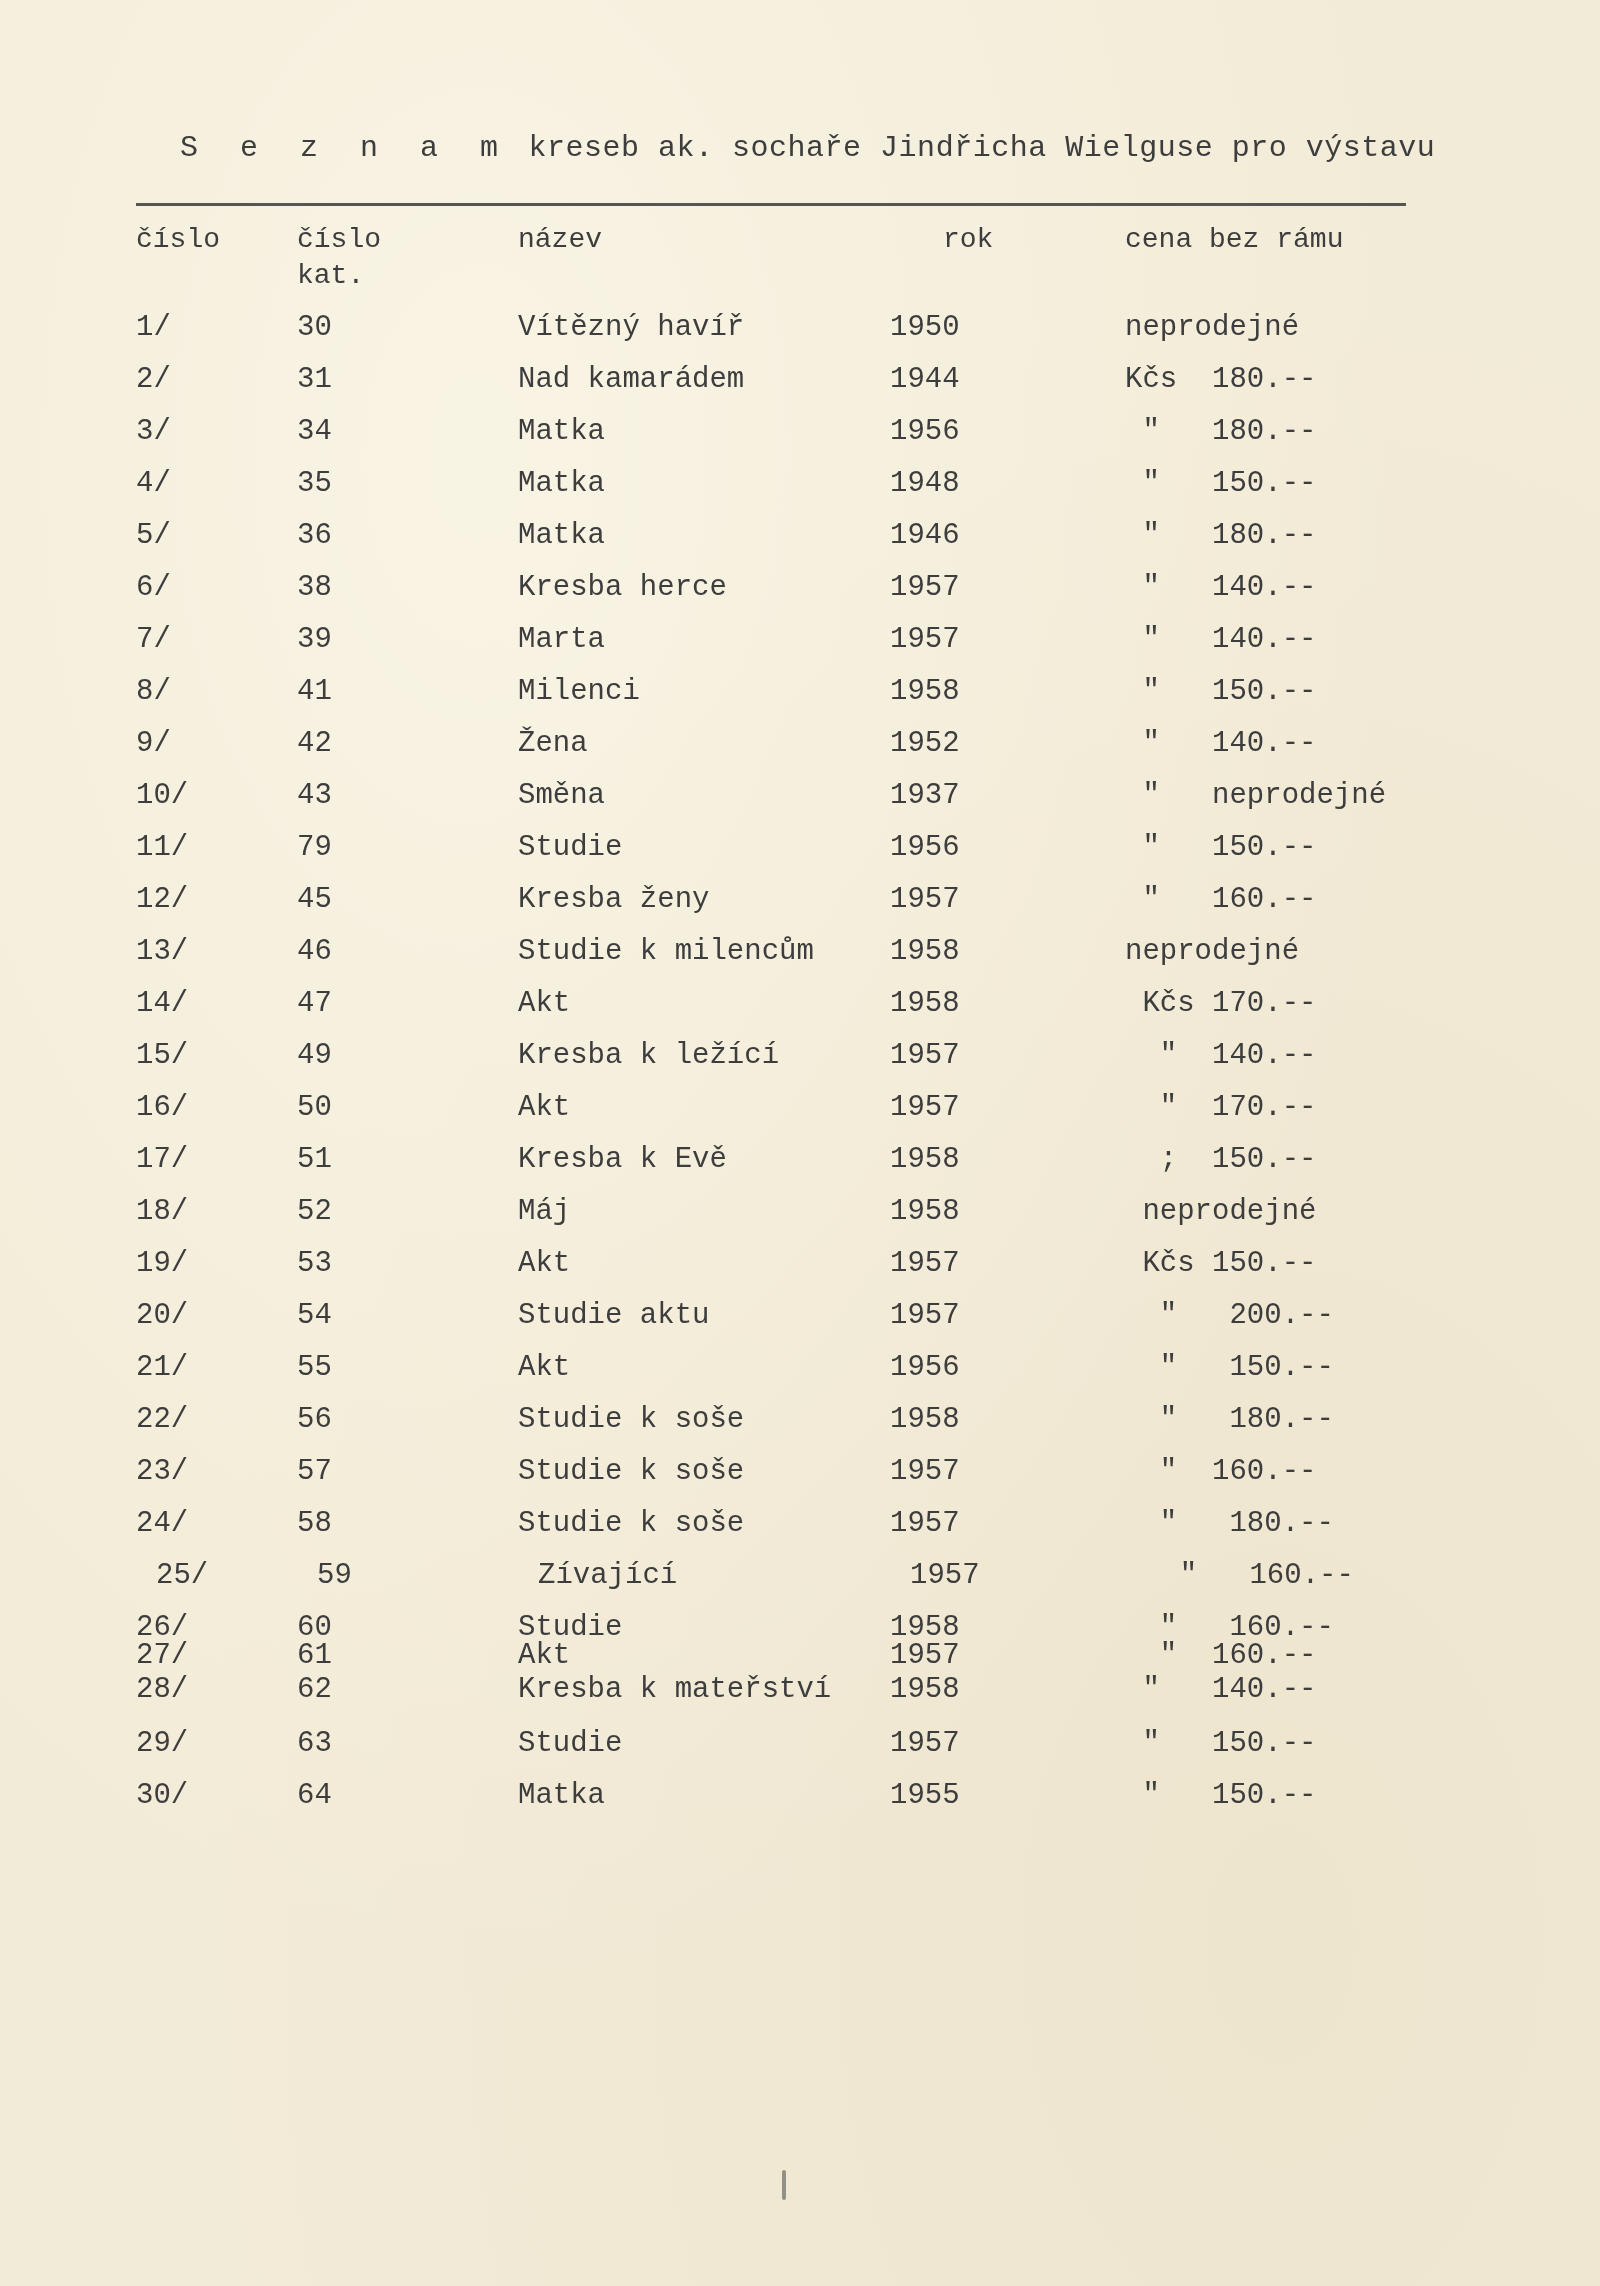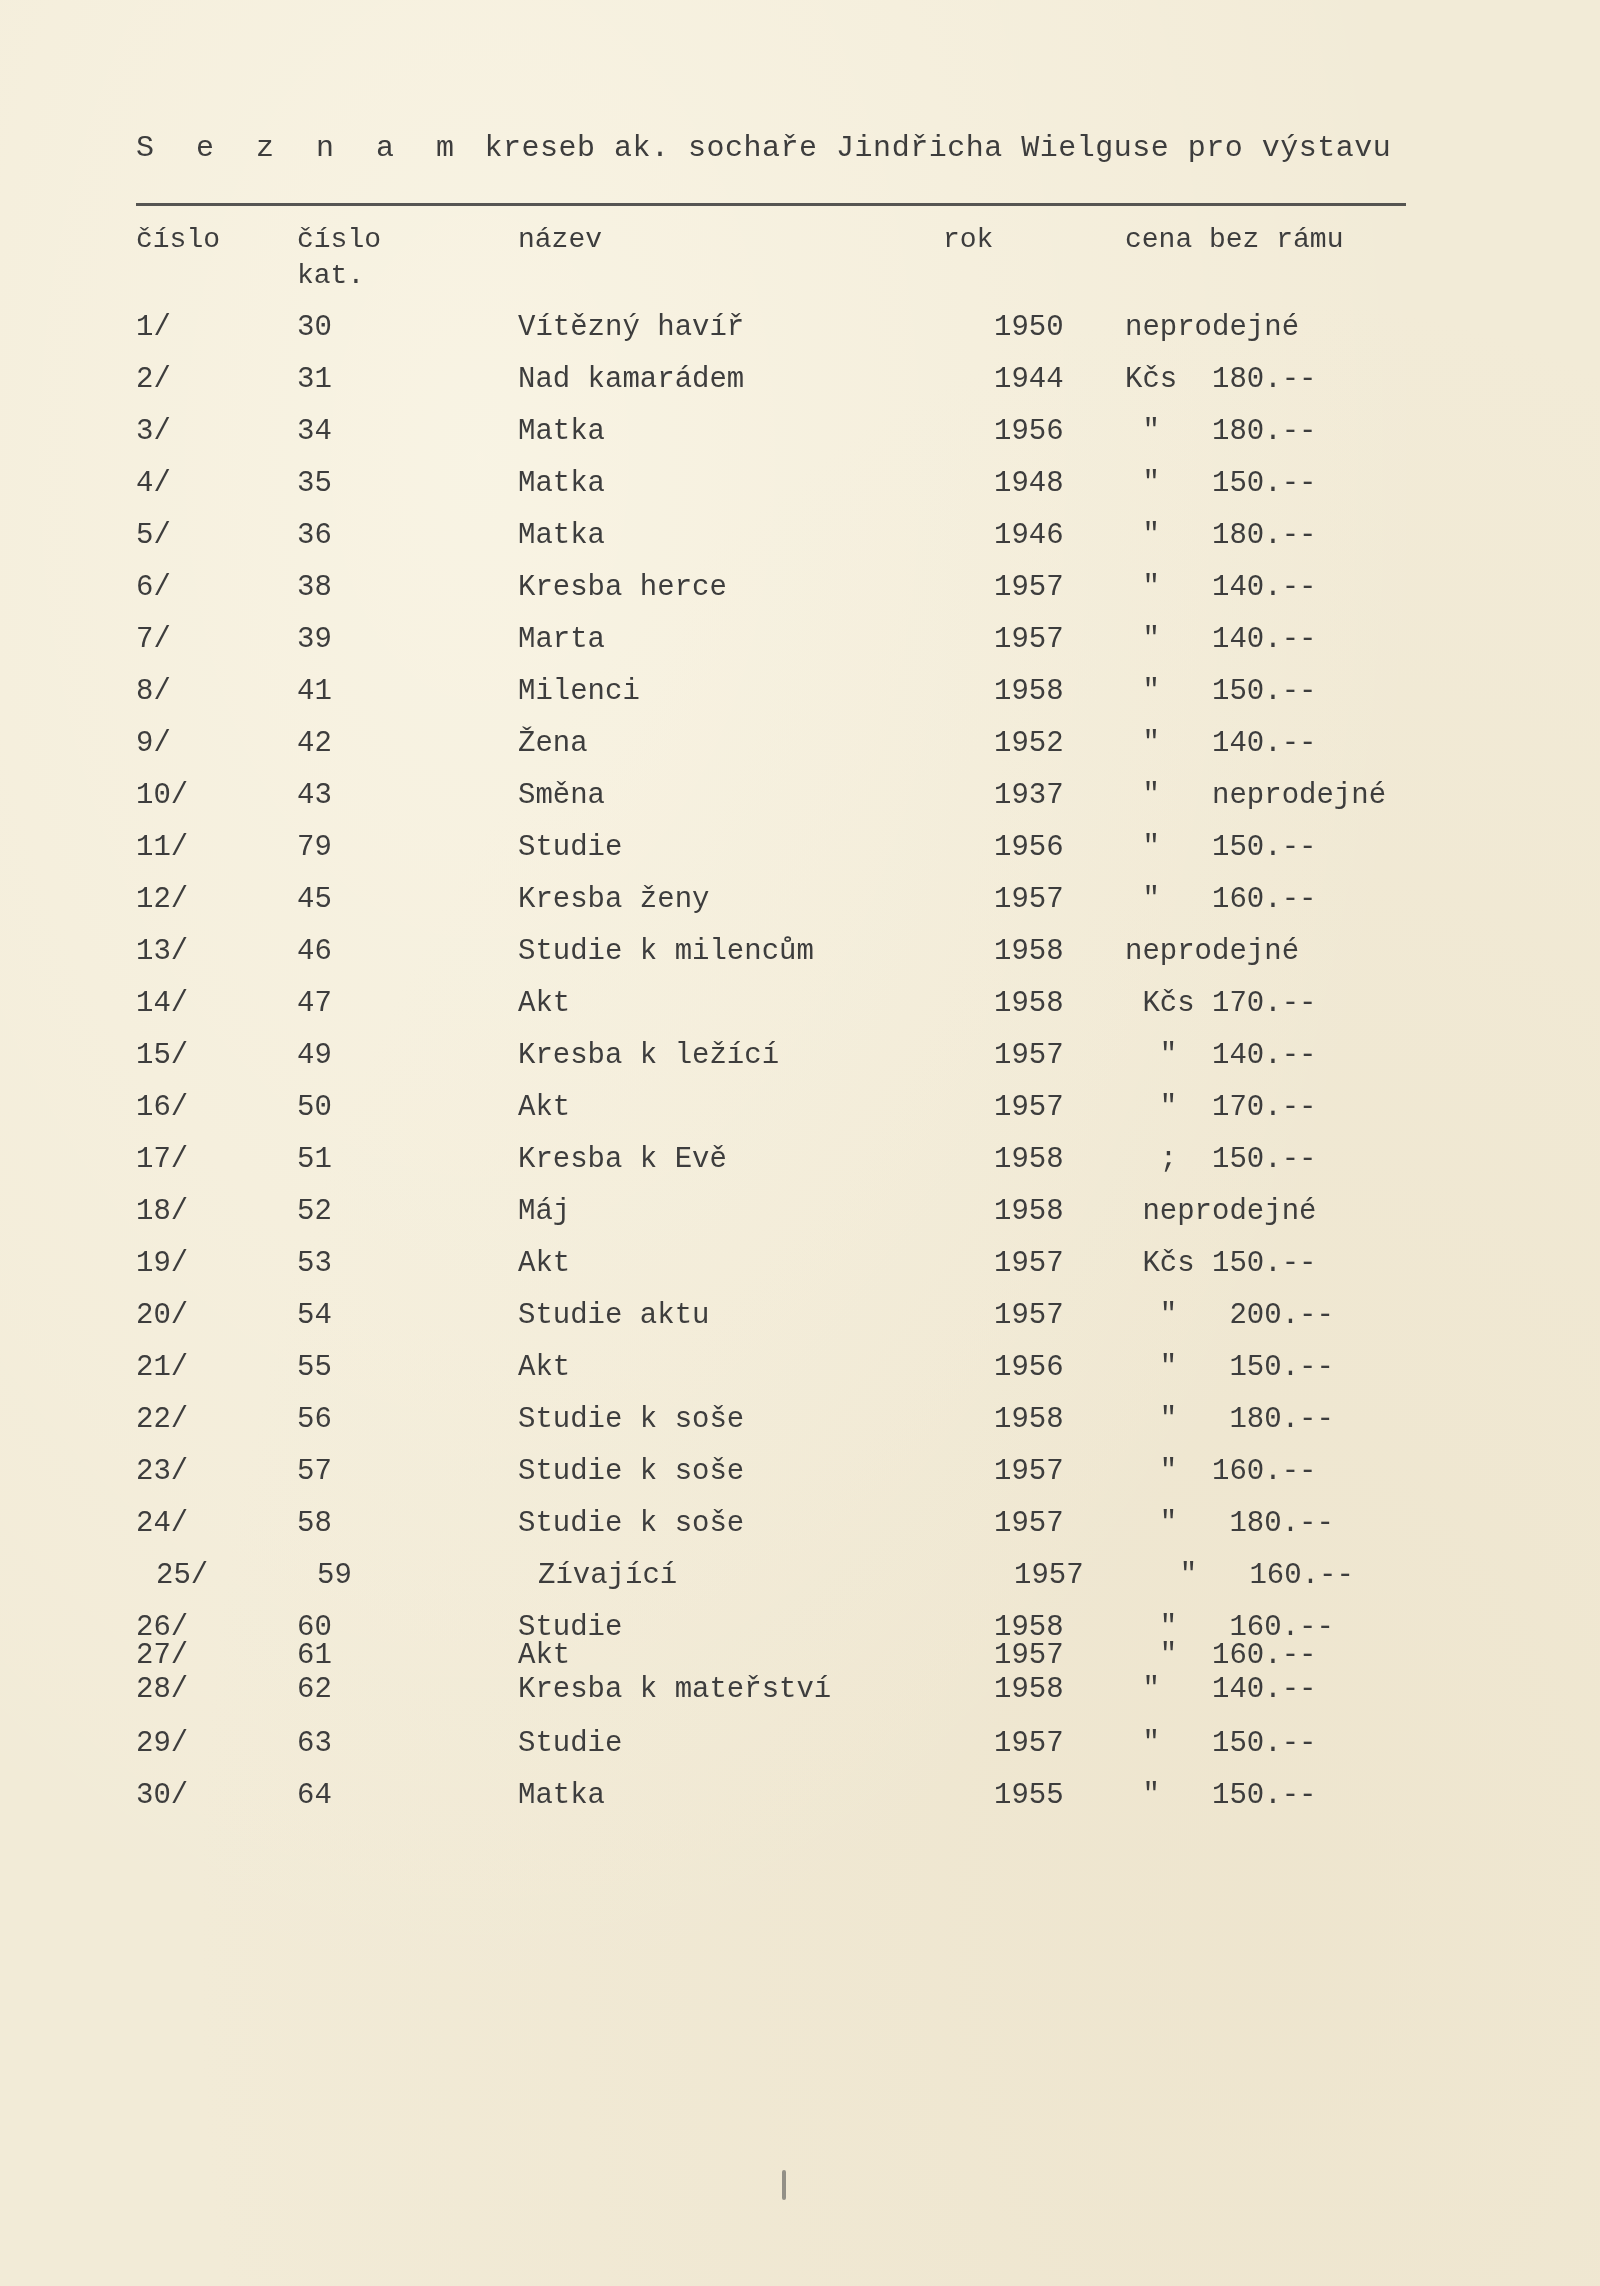--- a/index.html
+++ b/index.html
@@ -15,32 +15,32 @@
     position: absolute; inset: 0;
     background:
       radial-gradient(ellipse at 30% 20%, rgba(255,252,240,0.5), rgba(0,0,0,0) 60%),
       radial-gradient(ellipse at 80% 85%, rgba(230,218,190,0.35), rgba(0,0,0,0) 60%),
       #f2ebd7;
   }
   .title {
     position: absolute; left: 136px; top: 130px;
     font-size: 30px; line-height: 36px; letter-spacing: 0.5px;
   }
-  .title .spaced { letter-spacing: 12px; }
+  .title .spaced { letter-spacing: 12px; margin-left: 44px; }
   .rule {
     position: absolute; left: 136px; top: 203px; width: 1270px; height: 3px;
     background: #3a3a3a; opacity: 0.85;
   }
   .hdr { position: absolute; top: 222px; font-size: 28px; line-height: 36px; }
   .row { position: absolute; left: 0; width: 1600px; height: 36px; font-size: 29px; line-height: 36px; }
   .c { position: absolute; top: 0; white-space: pre; }
   .c1 { left: 136px; }
   .c2 { left: 297px; }
   .c3 { left: 518px; }
-  .c4 { left: 994px; }
+  .c4 { left: 890px; }
   .c5 { left: 1125px; }
   .stain {
     position: absolute; left: 782px; top: 2170px; width: 4px; height: 30px;
     background: #555; opacity: 0.6; border-radius: 2px;
   }
 </style>
 </head>
 <body>
 
 <div class="paper"></div>

